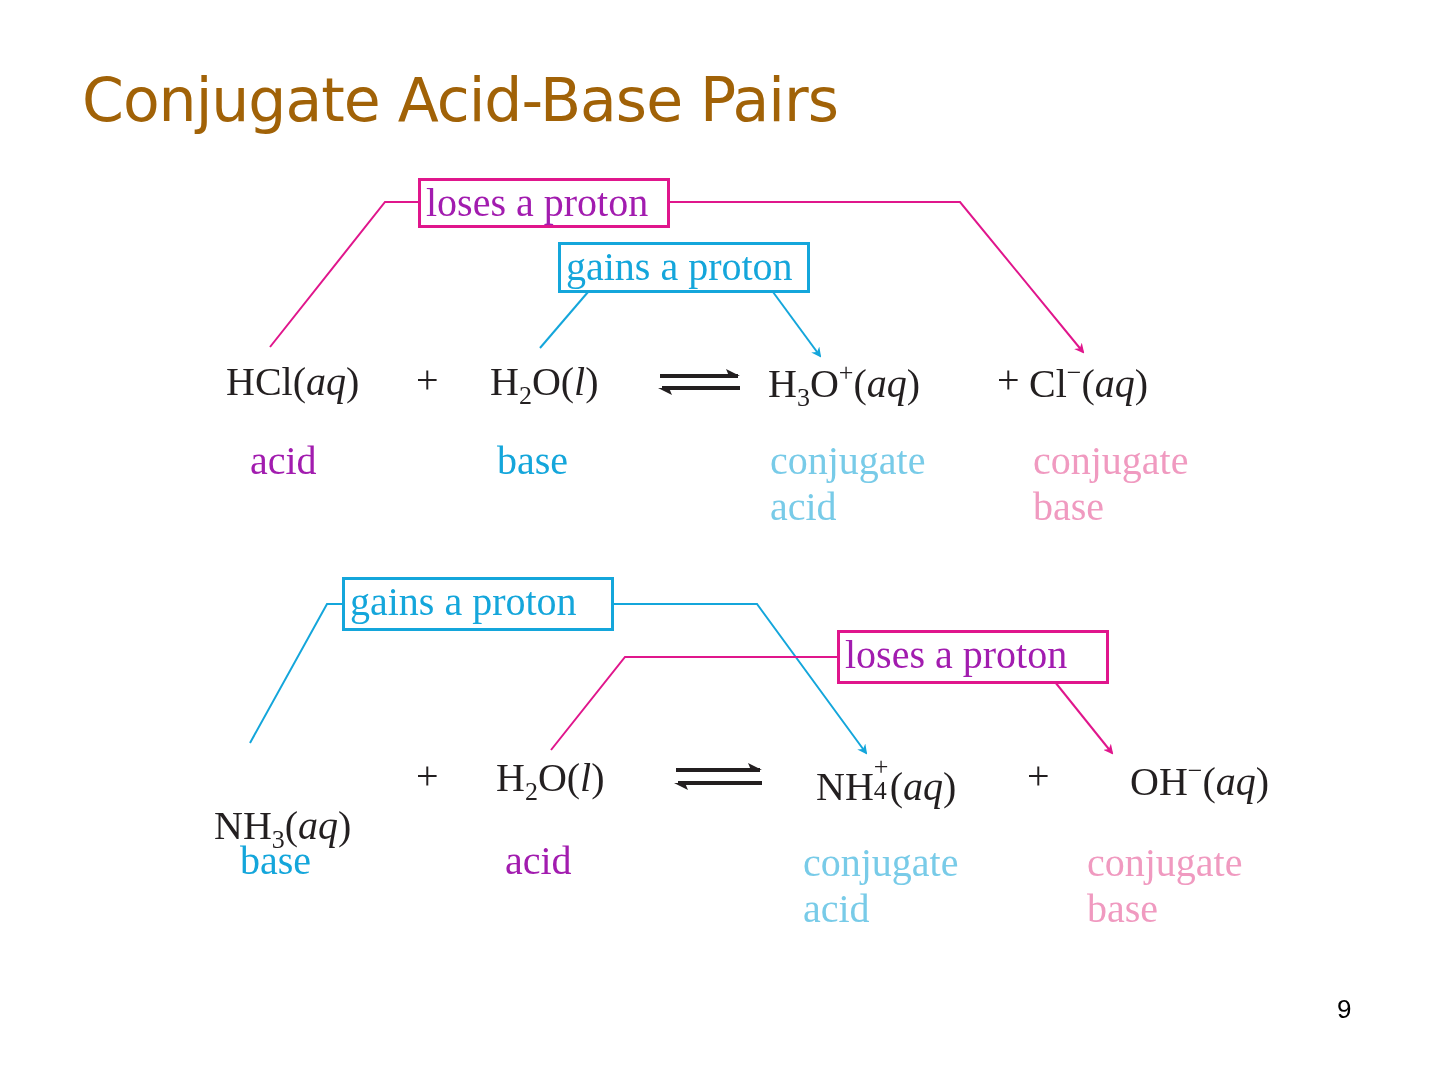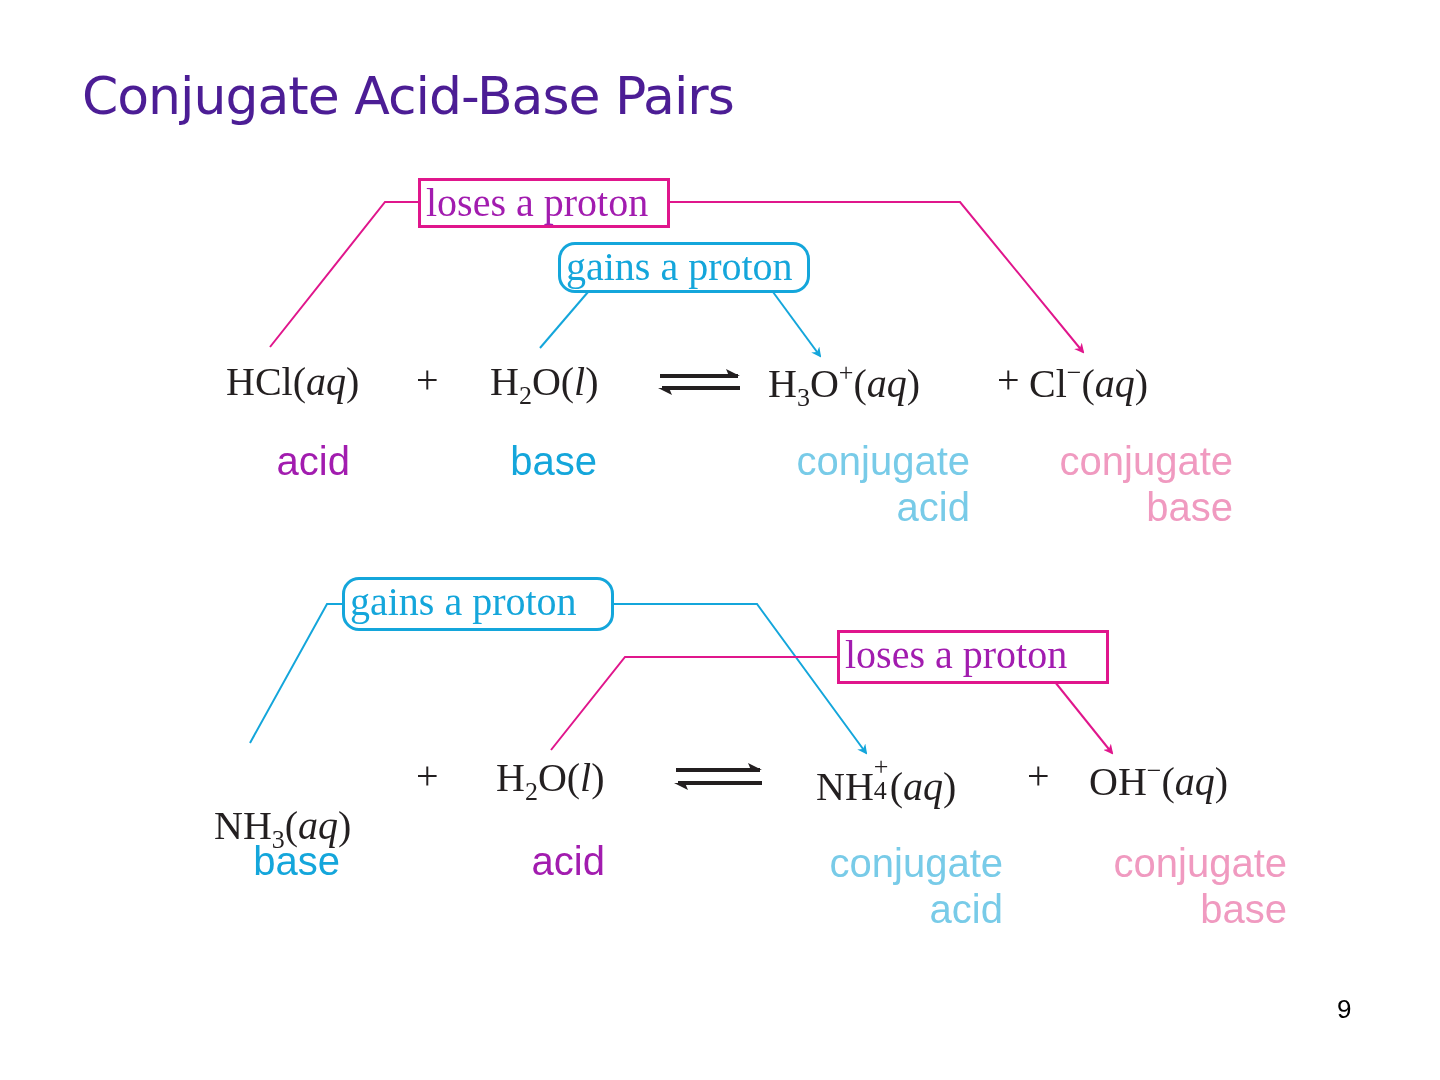--- a/index.html
+++ b/index.html
@@ -1,47 +1,47 @@
 <!DOCTYPE html>
 <html><head>
 <meta charset="utf-8">
 <style>
   html, body { margin:0; padding:0; background:#ffffff; }
   body { width:1440px; height:1080px; position:relative; overflow:hidden; }
   .title {
     position:absolute; left:82px; top:70px;
     font-family:"DejaVu Sans","Liberation Sans",sans-serif;
-    font-size:52px; color:#4c1d95; letter-spacing:-1px; line-height:1;
+    font-size:60px; color:#a16207; letter-spacing:-1px; line-height:1;
   }
   .page-num {
     position:absolute; left:1337px; top:994px;
     font-family:"Liberation Sans",sans-serif; font-size:26px; color:#000;
   }
   svg.diagram { position:absolute; left:0; top:0; }
   .eq {
     position:absolute; font-family:"Liberation Serif","DejaVu Serif",serif;
     font-size:40px; color:#231f20; white-space:nowrap; line-height:1;
   }
   .eq i { font-style:italic; }
   .eq sub { font-size:26px; vertical-align:-9px; line-height:0; }
   .eq sup { font-size:26px; vertical-align:16px; line-height:0; }
   .stack { display:inline-block; position:relative; width:16px; height:1em; }
   .stack .s-up { position:absolute; left:0; top:-6px; font-size:26px; }
   .stack .s-dn { position:absolute; left:0; top:18px; font-size:26px; }
   .label {
-    position:absolute; font-family:Liberation Sans, sans-serif;
-    font-size:40px; line-height:46px; text-align:right; white-space:nowrap;
+    position:absolute; font-family:Liberation Serif, serif;
+    font-size:40px; line-height:46px; text-align:left; white-space:nowrap;
   }
   .box-label {
     position:absolute; font-family:"Liberation Serif","DejaVu Serif",serif;
     font-size:40px; line-height:1; white-space:nowrap;
     box-sizing:border-box; padding:2px 5px 0 5px; border:3px solid;
   }
   .magenta { color:#a21caf; border-color:#e0168c; }
-  .cyan { color:#14a6db; border-color:#14a6db;border-radius:17px; }
+  .cyan { color:#14a6db; border-color:#14a6db; }
   .lt-cyan { color:#78cbe8; }
   .lt-pink { color:#f09ac0; }
 </style>
 </head>
 <body>
 
 <div class="title">Conjugate Acid-Base Pairs</div>
 
 <svg class="diagram" width="1440" height="1080">
   <defs>
@@ -110,21 +110,21 @@
   </div>
 
 <div class="box-label cyan" style="left:342px;top:577px;width:272px;height:54px;">gains a proton</div>
 <div class="box-label magenta" style="left:837px;top:630px;width:272px;height:54px;">loses a proton</div>
 
 <div class="eq" style="left:214px;top:758px;margin-top:48px;"><span>NH</span><sub>3</sub><span>(</span><i>aq</i><span>)</span></div>
 <div class="eq" style="left:416px;top:756px;">+</div>
 <div class="eq" style="left:496px;top:758px;"><span>H</span><sub>2</sub><span>O</span><span>(</span><i>l</i><span>)</span></div>
 <div class="eq" style="left:816px;top:760px;"><span>NH</span><span class="stack"><span class="s-up">+</span><span class="s-dn">4</span></span><span>(</span><i>aq</i><span>)</span></div>
 <div class="eq" style="left:1027px;top:756px;">+</div>
-<div class="eq" style="left:1089px;top:762px;"><span>OH</span><sup>−</sup><span>(</span><i>aq</i><span>)</span></div>
+<div class="eq" style="left:1130px;top:762px;"><span>OH</span><sup>−</sup><span>(</span><i>aq</i><span>)</span></div>
 
 <div class="label cyan" style="left:240px;top:838px;width:100px;">base</div>
 <div class="label magenta" style="left:505px;top:838px;width:100px;">acid</div>
 <div class="label lt-cyan" style="left:803px;top:840px;width:200px;">
     <div>conjugate</div>
     <div>acid</div>
   </div>
 <div class="label lt-pink" style="left:1087px;top:840px;width:200px;">
     <div>conjugate</div>
     <div>base</div>

